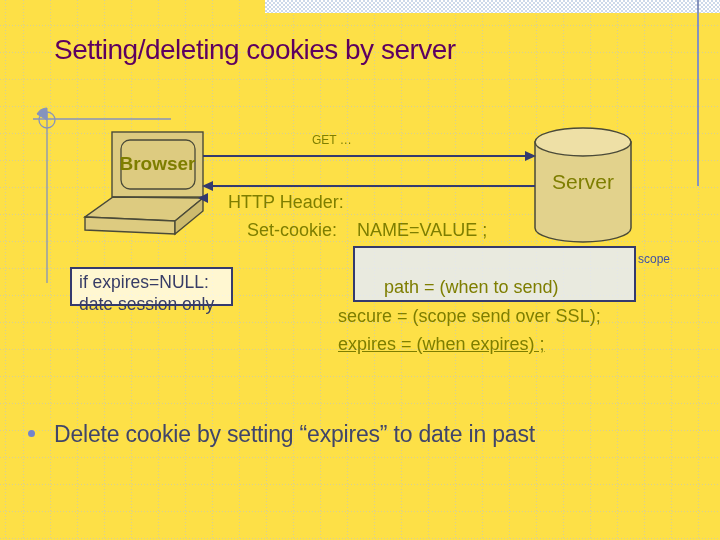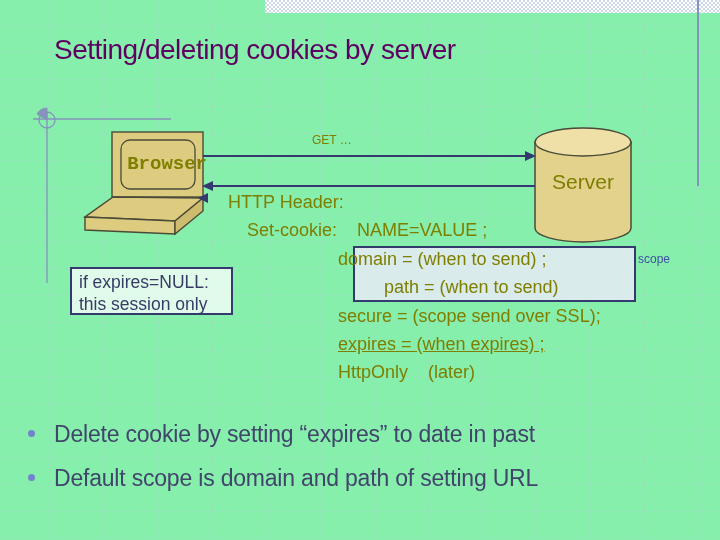--- a/index.html
+++ b/index.html
@@ -3,21 +3,21 @@
 <meta charset="utf-8">
 <style>
   :root{
     --purple:#5d0060; --olive:#7e7e00; --navy:#343a6e; --text-dark:#40456a;
     --tan:#ddcb80; --tan-mid:#e2d28c; --tan-light:#eee0a6; --outline:#4a4a38;
     --blue-label:#3f51a5; --band:#ccd9ea; --decor:#8693bd; --bullet-dot:#7283cc;
     --box-fill:#e6eaf5; --grid:#b6c2d8;
   }
   html,body{margin:0;padding:0;}
   body{font-family:"Liberation Sans",sans-serif;}
-  .slide{position:relative;width:720px;height:540px;background:#86efac;overflow:hidden;}
+  .slide{position:relative;width:720px;height:540px;background:#fde047;overflow:hidden;}
   .grid-layer{position:absolute;inset:0;pointer-events:none;opacity:.55;}
   .grid-v{background-image:repeating-linear-gradient(90deg,var(--grid) 0 1px,transparent 1px 27px);
     background-position:23px 0;
     -webkit-mask-image:repeating-linear-gradient(180deg,#000 0 1px,transparent 1px 3px);
     mask-image:repeating-linear-gradient(180deg,#000 0 1px,transparent 1px 3px);}
   .grid-h{background-image:repeating-linear-gradient(180deg,var(--grid) 0 1px,transparent 1px 27px);
     background-position:0 25px;
     -webkit-mask-image:repeating-linear-gradient(90deg,#000 0 1px,transparent 1px 3px);
     mask-image:repeating-linear-gradient(90deg,#000 0 1px,transparent 1px 3px);}
   .top-band{position:absolute;left:265px;top:0;width:455px;height:13px;
@@ -29,29 +29,29 @@
   .decor-stroke{stroke:var(--decor);fill:none;stroke-width:1.3px;}
   .decor-fill{fill:var(--decor);stroke:var(--decor);}
   .tan-shape{fill:var(--tan);stroke:var(--outline);stroke-width:1.4px;}
   .tan-dark{fill:#cdbb6e;stroke:var(--outline);stroke-width:1.4px;}
   .screen{fill:var(--tan);stroke:var(--outline);stroke-width:1.3px;}
   .cyl-body{fill:var(--tan-mid);stroke:var(--outline);stroke-width:1.5px;}
   .cyl-top{fill:var(--tan-light);stroke:var(--outline);stroke-width:1.5px;}
   .arrow-line{stroke:var(--navy);stroke-width:2.2px;}
   .arrow-head{fill:var(--navy);stroke:none;}
   .olive{color:var(--olive);position:absolute;font-size:18px;white-space:pre;}
-  .browser-label{position:absolute;left:108px;top:153px;width:99px;text-align:right;
-    font-size:19px;font-weight:bold;color:var(--olive);font-family:Liberation Mono, monospace;}
+  .browser-label{position:absolute;left:108px;top:153px;width:99px;text-align:center;
+    font-size:19px;font-weight:bold;color:var(--olive);}
   .server-label{position:absolute;left:537px;top:170px;width:92px;text-align:center;
     font-size:21px;color:var(--olive);}
   .get-label{position:absolute;left:312px;top:133px;font-size:12px;color:var(--olive);}
   .scope-box{position:absolute;left:353px;top:246px;width:279px;height:52px;
     border:2px solid var(--navy);background:rgba(230,234,245,.88);}
   .scope-label{position:absolute;left:638px;top:252px;font-size:12px;color:var(--blue-label);}
-  .note-box{position:absolute;left:70px;top:267px;width:163px;height:48px;
+  .note-box{position:absolute;left:70px;top:267px;width:163px;height:39px;
     border:2px solid var(--navy);background:rgba(255,255,255,.75);
     padding:2px 0 0 7px;box-sizing:border-box;}
   .note-box div{font-size:17.5px;line-height:22px;color:#373c66;white-space:nowrap;}
   .bullet-item{position:absolute;left:28px;display:flex;align-items:flex-start;}
   .bullet-item .dot{width:7px;height:7px;border-radius:50%;background:var(--bullet-dot);
     margin:9px 19px 0 0;flex:none;}
   .bullet-item .txt{font-size:23px;color:var(--text-dark);letter-spacing:-.2px;white-space:nowrap;}
   .attr-line{z-index:3;}
 </style>
 </head>
@@ -103,33 +103,27 @@
 
   <div class="browser-label">Browser</div>
   <div class="server-label">Server</div>
   <div class="get-label">GET …</div>
 
   <div class="scope-box"></div>
   <div class="scope-label">scope</div>
 
   <div class="olive" style="left:228px;top:192px;">HTTP Header:</div>
   <div class="olive" style="left:247px;top:220px;">Set-cookie:    NAME=VALUE ;</div>
-  <div class="olive attr-line" style="left:338px;top:249px;">domain = (when to send) ;</div>
   <div class="olive attr-line" style="left:338px;top:277px;margin-left:46px;">path = (when to send)</div>
   <div class="olive attr-line" style="left:338px;top:306px;">secure = (scope send over SSL);</div>
   <div class="olive attr-line" style="left:338px;top:334px;text-decoration:underline;">expires = (when expires) ;</div>
-  <div class="olive attr-line" style="left:338px;top:362px;">HttpOnly    (later)</div>
 
   <div class="note-box">
     <div>if expires=NULL:</div>
-    <div>this session only</div>
+    <div>date session only</div>
   </div>
 
   <div class="bullet-item" style="top:421px;">
     <span class="dot"></span>
     <span class="txt">Delete cookie by setting “expires” to date in past</span>
   </div>
-  <div class="bullet-item" style="top:465px;">
-    <span class="dot"></span>
-    <span class="txt">Default scope is domain and path of setting URL</span>
-  </div>
 
 </div>
 
 </body></html>

